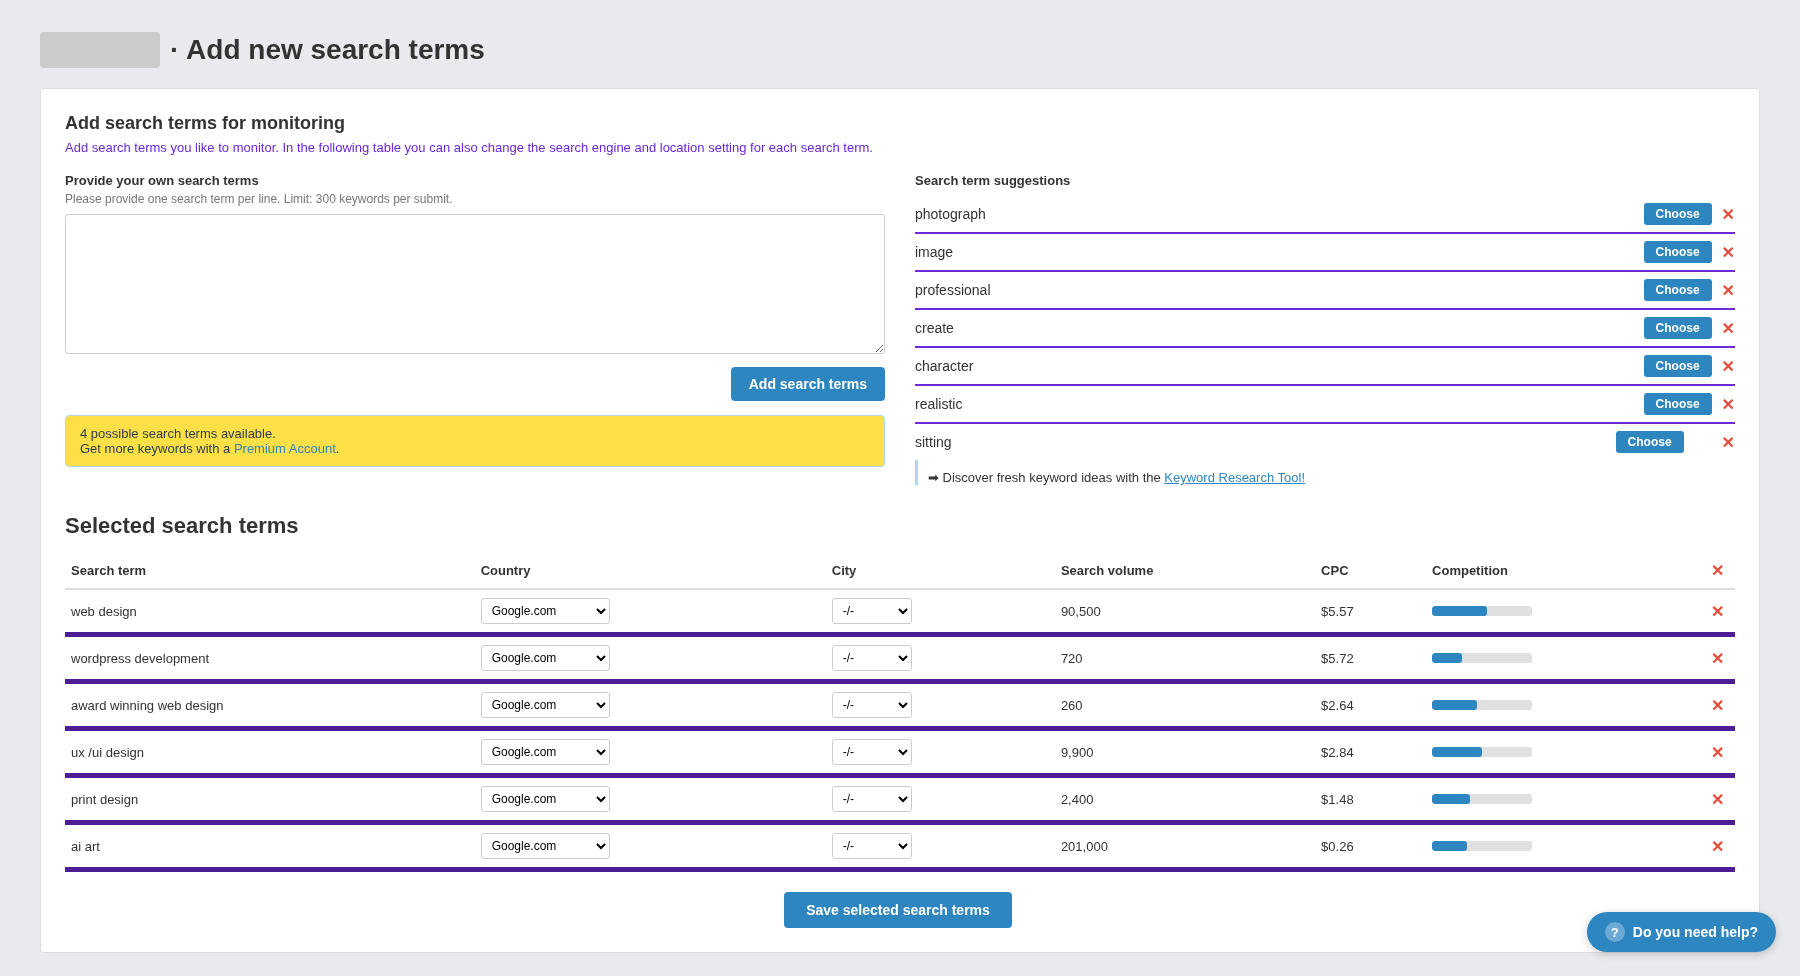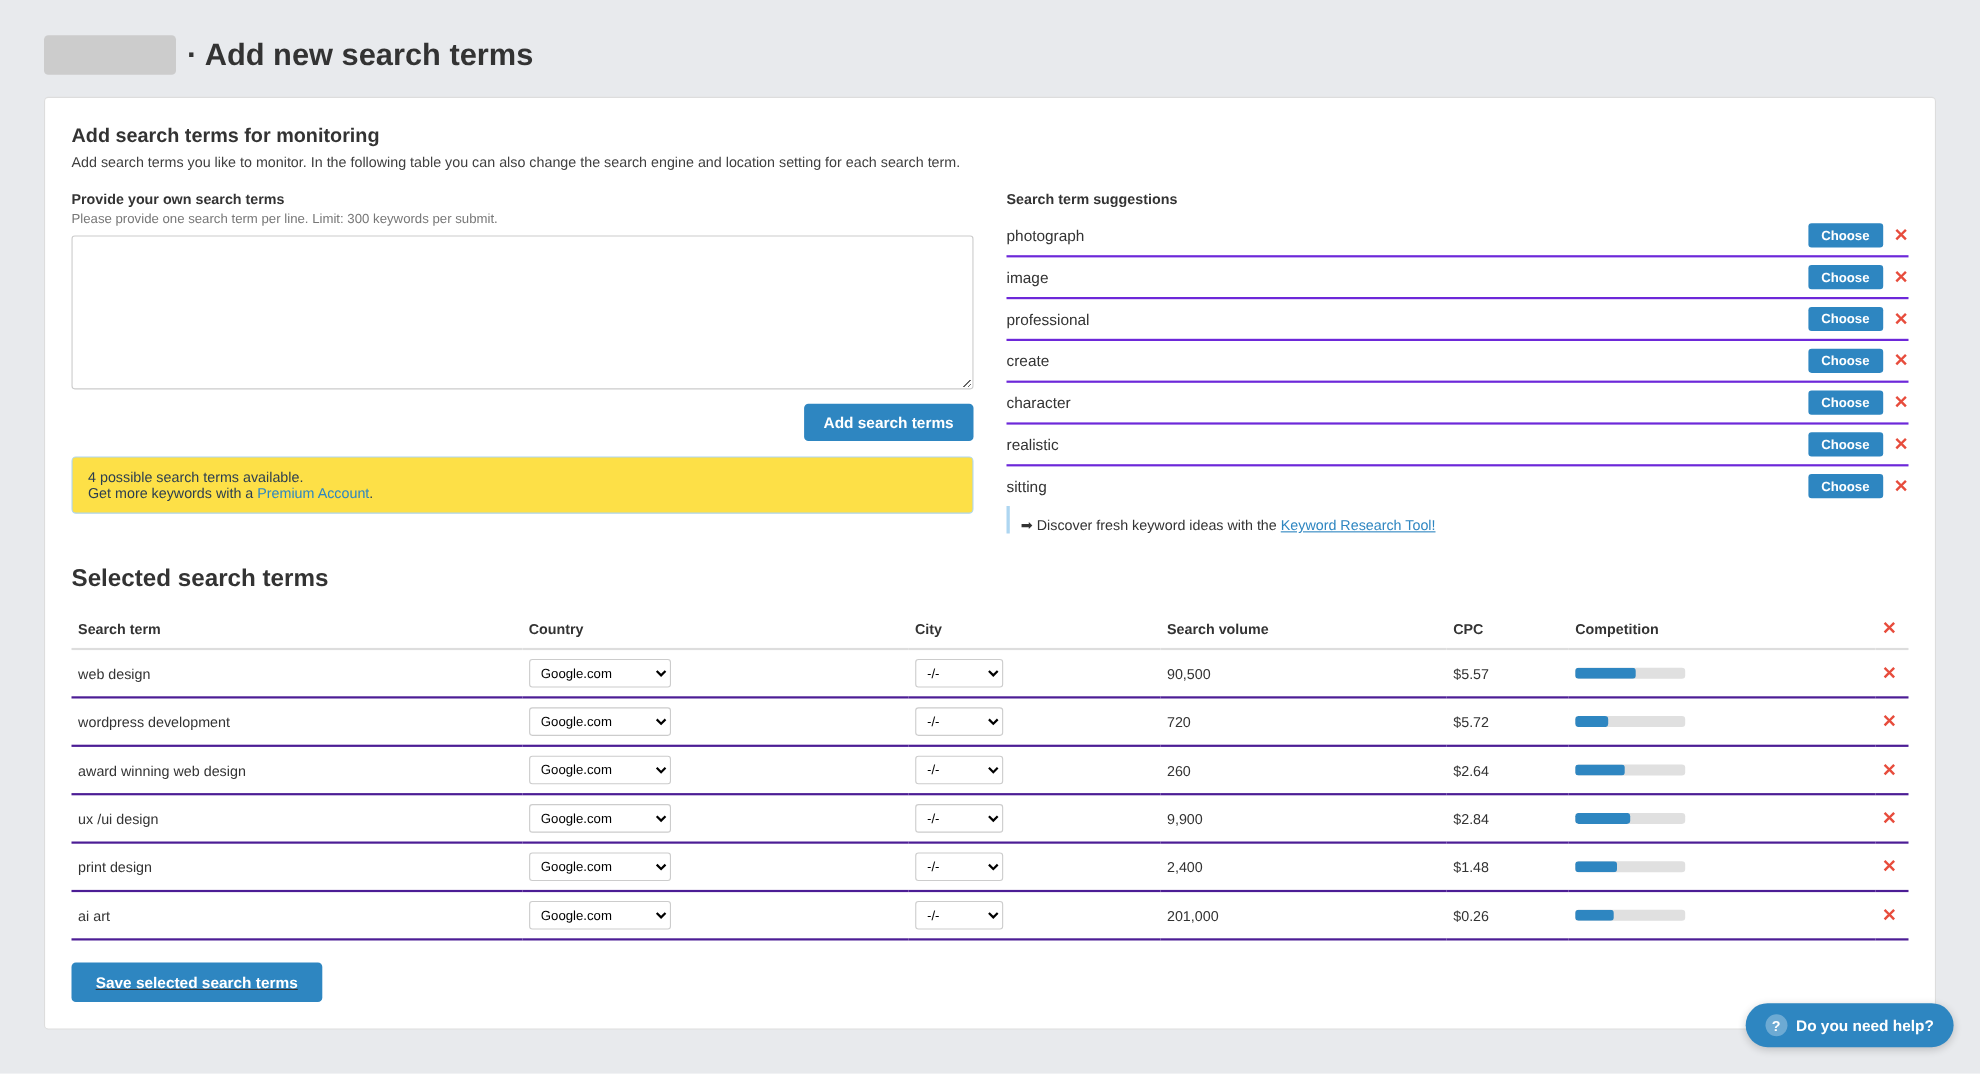--- a/index.html
+++ b/index.html
@@ -39,21 +39,21 @@
       border: 1px solid #ddd;
       padding: 24px;
     }
     .card-title {
       font-size: 18px;
       font-weight: 600;
       margin-bottom: 6px;
     }
     .card-subtitle {
       font-size: 13px;
-      color: #404040;
+      color: #6d28d9;
       margin-bottom: 18px;
     }
     .two-col {
       display: flex;
       gap: 30px;
     }
     .left-col {
       flex: 1;
     }
     .right-col {
@@ -110,20 +110,21 @@
       margin-bottom: 8px;
     }
     .suggestion-row {
       display: flex;
       align-items: center;
       padding: 7px 0;
       border-bottom: 2px solid #6d28d9;
     }
     .suggestion-row:last-child {
       border-bottom: none;
+      gap: 28px;
     }
     .suggestion-term {
       flex: 1;
       font-size: 14px;
     }
     .choose-btn {
       background: #2e86c1;
       color: #fff;
       border: none;
       padding: 4px 12px;
@@ -169,21 +170,21 @@
       text-align: left;
       font-size: 13px;
       font-weight: 700;
       color: #333;
       padding: 8px 6px;
       border-bottom: 2px solid #ddd;
     }
     .terms-table td {
       padding: 8px 6px;
       font-size: 13px;
-      border-bottom: 2px solid #4c1d95;
+      border-bottom: 5px solid #4c1d95;
       vertical-align: middle;
     }
     .terms-table .th-remove {
       width: 30px;
     }
     select.country-select, select.city-select {
       border: 1px solid #ccc;
       border-radius: 3px;
       padding: 4px 6px;
       font-size: 12px;
@@ -202,24 +203,23 @@
       overflow: hidden;
       display: inline-block;
     }
     .competition-bar {
       height: 100%;
       background: #2e86c1;
       border-radius: 3px;
     }
     .footer-row {
       display: flex;
-      justify-content: flex-start;
+      justify-content: center;
       margin-top: 20px;
       padding-right: 4px;
-      text-decoration: underline;
     }
     .save-btn {
       background: #2e86c1;
       color: #fff;
       border: none;
       padding: 10px 22px;
       border-radius: 4px;
       font-size: 14px;
       font-weight: 600;
       cursor: pointer;

